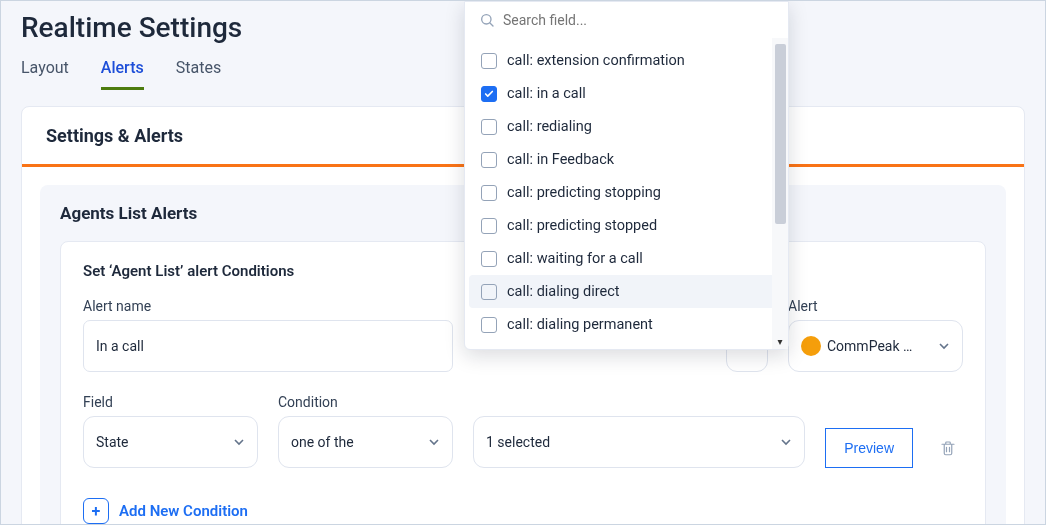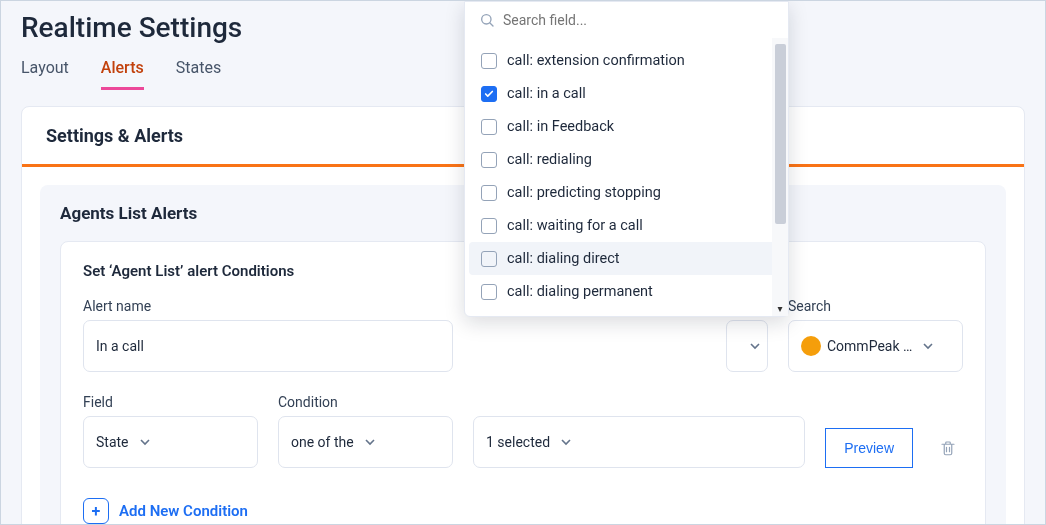--- a/index.html
+++ b/index.html
@@ -2,33 +2,33 @@
 <html><head>
 <meta charset="utf-8">
 <style>
   * { box-sizing: border-box; margin: 0; padding: 0; }
   html, body { width: 1046px; height: 525px; font-family: -apple-system, BlinkMacSystemFont, "Segoe UI", Roboto, Arial, sans-serif; color: #1e293b; }
   body { background: #f4f6fb; position: relative; overflow: hidden; border:1px solid #cbd5e1;}
   .page { padding: 10px 20px 0 20px; }
   .page-title { font-size: 28px; font-weight: 500; color: #1e293b; margin-bottom: 8px; }
   .tabs { display: flex; gap: 32px; border-bottom: 0; margin-bottom: 16px; }
   .tab { font-size: 16px; color: #475569; padding: 6px 0 10px 0; cursor: pointer; }
-  .tab.active { color: #c2410c; border-bottom: 3px solid #ec4899; font-weight: 500; }
+  .tab.active { color: #1d4ed8; border-bottom: 3px solid #4d7c0f; font-weight: 500; }
   .card { background: #fff; border-radius: 8px; border: 1px solid #e5e9f2; padding: 0; }
   .card-header { padding: 18px 24px; font-size: 18px; font-weight: 700; color: #1e293b; border-bottom: 3px solid #f97316; }
   .inner-panel { background: #f4f6fb; border-radius: 8px; margin: 18px 18px 0 18px; padding: 18px 20px 10px 20px; }
   .inner-title { font-size: 17px; font-weight: 700; color: #1e293b; margin-bottom: 18px; }
   .white-card { background: #fff; border-radius: 8px; border: 1px solid #e5e9f2; padding: 20px 22px 26px 22px; }
   .conditions-title { font-size: 15px; font-weight: 600; color: #1e293b; margin-bottom: 18px; }
   .row { display: flex; gap: 20px; align-items: flex-end; }
   .col { display: flex; flex-direction: column; gap: 6px; }
   .label { font-size: 14px; color: #334155; }
   .input, .select { border: 1px solid #dfe4ee; border-radius: 7px; padding: 0 12px; height: 52px; display: flex; align-items: center; background: #fff; font-size: 14px; color: #1e293b; }
   .input input { border: none; outline: none; width: 100%; font-size: 14px; color: #1e293b; font-family: inherit; background: transparent; }
-  .select { justify-content: flex-start; gap: 10px; cursor: pointer; }
+  .select { justify-content: space-between; gap: 10px; cursor: pointer; border-radius: 11px; }
   .chev { width: 12px; height: 12px; color: #64748b; flex: 0 0 auto; }
   .select span.value { white-space: nowrap; overflow: hidden; text-overflow: ellipsis; }
   .color-swatch { width: 20px; height: 20px; border-radius: 50%; background: #f59e0b; flex: 0 0 auto; margin-right: 6px; }
   .preview-btn { border: 1.5px solid #1d6ef3; color: #1d6ef3; background: #fff; border-radius: 0; height: 40px; padding: 0 18px; font-size: 14px; cursor: pointer; }
   .trash-btn { display:flex; align-items:center; justify-content:center; width: 30px; height: 40px; color: #94a3b8; cursor: pointer; }
   .add-cond { display: flex; align-items: center; gap: 10px; margin-top: 30px; color: #1d6ef3; font-weight: 600; font-size: 15px; cursor: pointer; }
   .plus-box { width: 26px; height: 26px; border: 1.5px solid #1d6ef3; border-radius: 6px; display: flex; align-items: center; justify-content: center; color: #1d6ef3; font-size: 16px; }
   
   .dropdown { position: absolute; left: 463px; top: 0; width: 325px; background: #fff; border-radius: 0 0 6px 6px; box-shadow: 0 6px 20px rgba(15,23,42,0.15); border: 1px solid #e5e9f2; z-index: 10; }
   .dd-search { display: flex; align-items: center; gap: 8px; padding: 10px 14px; }
@@ -77,21 +77,21 @@
           <div class="col" style="width:42px;">
             <div class="label">&nbsp;</div>
             <div class="select" style="width:42px; padding:0 12px;">
               <span class="value"></span>
               <svg class="chev" viewBox="0 0 12 12">
                   <path d="M2 4l4 4 4-4" fill="none" stroke="currentColor" stroke-width="1.6"></path>
                 </svg>
             </div>
           </div>
           <div class="col" style="width:175px;">
-            <div class="label">Search</div>
+            <div class="label">Alert</div>
             <div class="select">
               <div style="display:flex; align-items:center; min-width:0;">
                 <span class="color-swatch"></span>
                 <span class="value">CommPeak …</span>
               </div>
               <svg class="chev" viewBox="0 0 12 12">
                   <path d="M2 4l4 4 4-4" fill="none" stroke="currentColor" stroke-width="1.6"></path>
                 </svg>
             </div>
           </div>
@@ -169,32 +169,36 @@
         <div class="dd-item">
           <span class="chk checked">
             <svg width="10" height="10" viewBox="0 0 12 12">
               <path d="M2 6l2.5 2.5L10 3" fill="none" stroke="#fff" stroke-width="2" stroke-linecap="round" stroke-linejoin="round"></path>
             </svg>
           </span>
           <span>call: in a call</span>
         </div>
         <div class="dd-item">
           <span class="chk"></span>
+          <span>call: redialing</span>
+        </div>
+        <div class="dd-item">
+          <span class="chk"></span>
           <span>call: in Feedback</span>
         </div>
         <div class="dd-item">
           <span class="chk"></span>
-          <span>call: redialing</span>
-        </div>
-        <div class="dd-item">
-          <span class="chk"></span>
           <span>call: predicting stopping</span>
         </div>
         <div class="dd-item">
           <span class="chk"></span>
+          <span>call: predicting stopped</span>
+        </div>
+        <div class="dd-item">
+          <span class="chk"></span>
           <span>call: waiting for a call</span>
         </div>
         <div class="dd-item hover">
           <span class="chk"></span>
           <span>call: dialing direct</span>
         </div>
         <div class="dd-item">
           <span class="chk"></span>
           <span>call: dialing permanent</span>
         </div>

